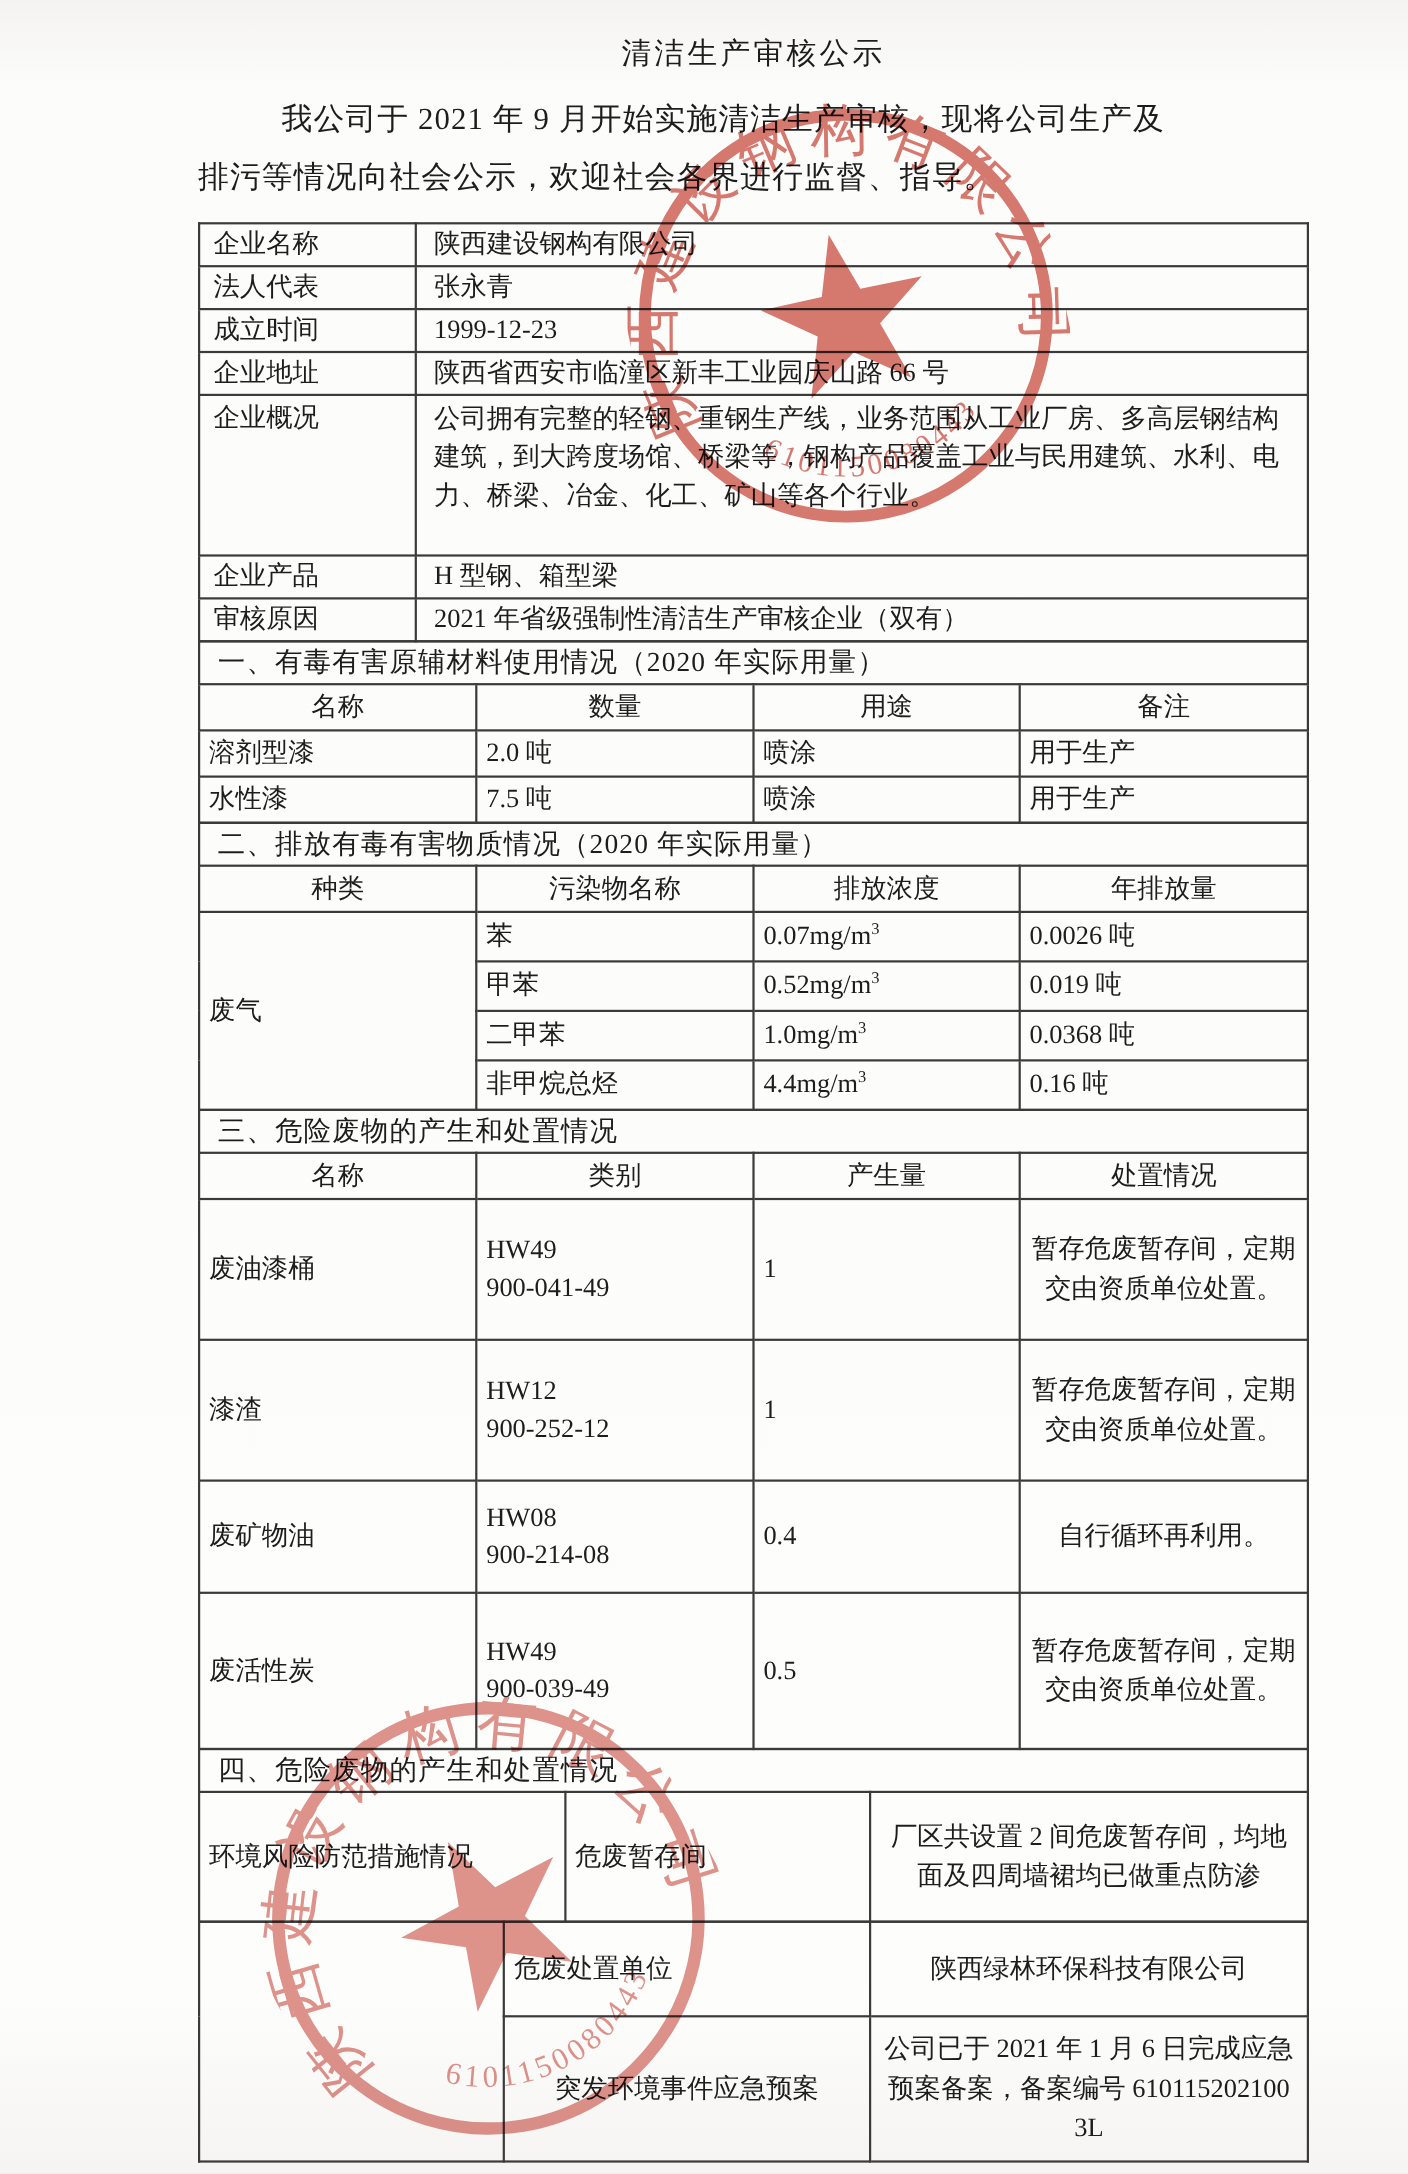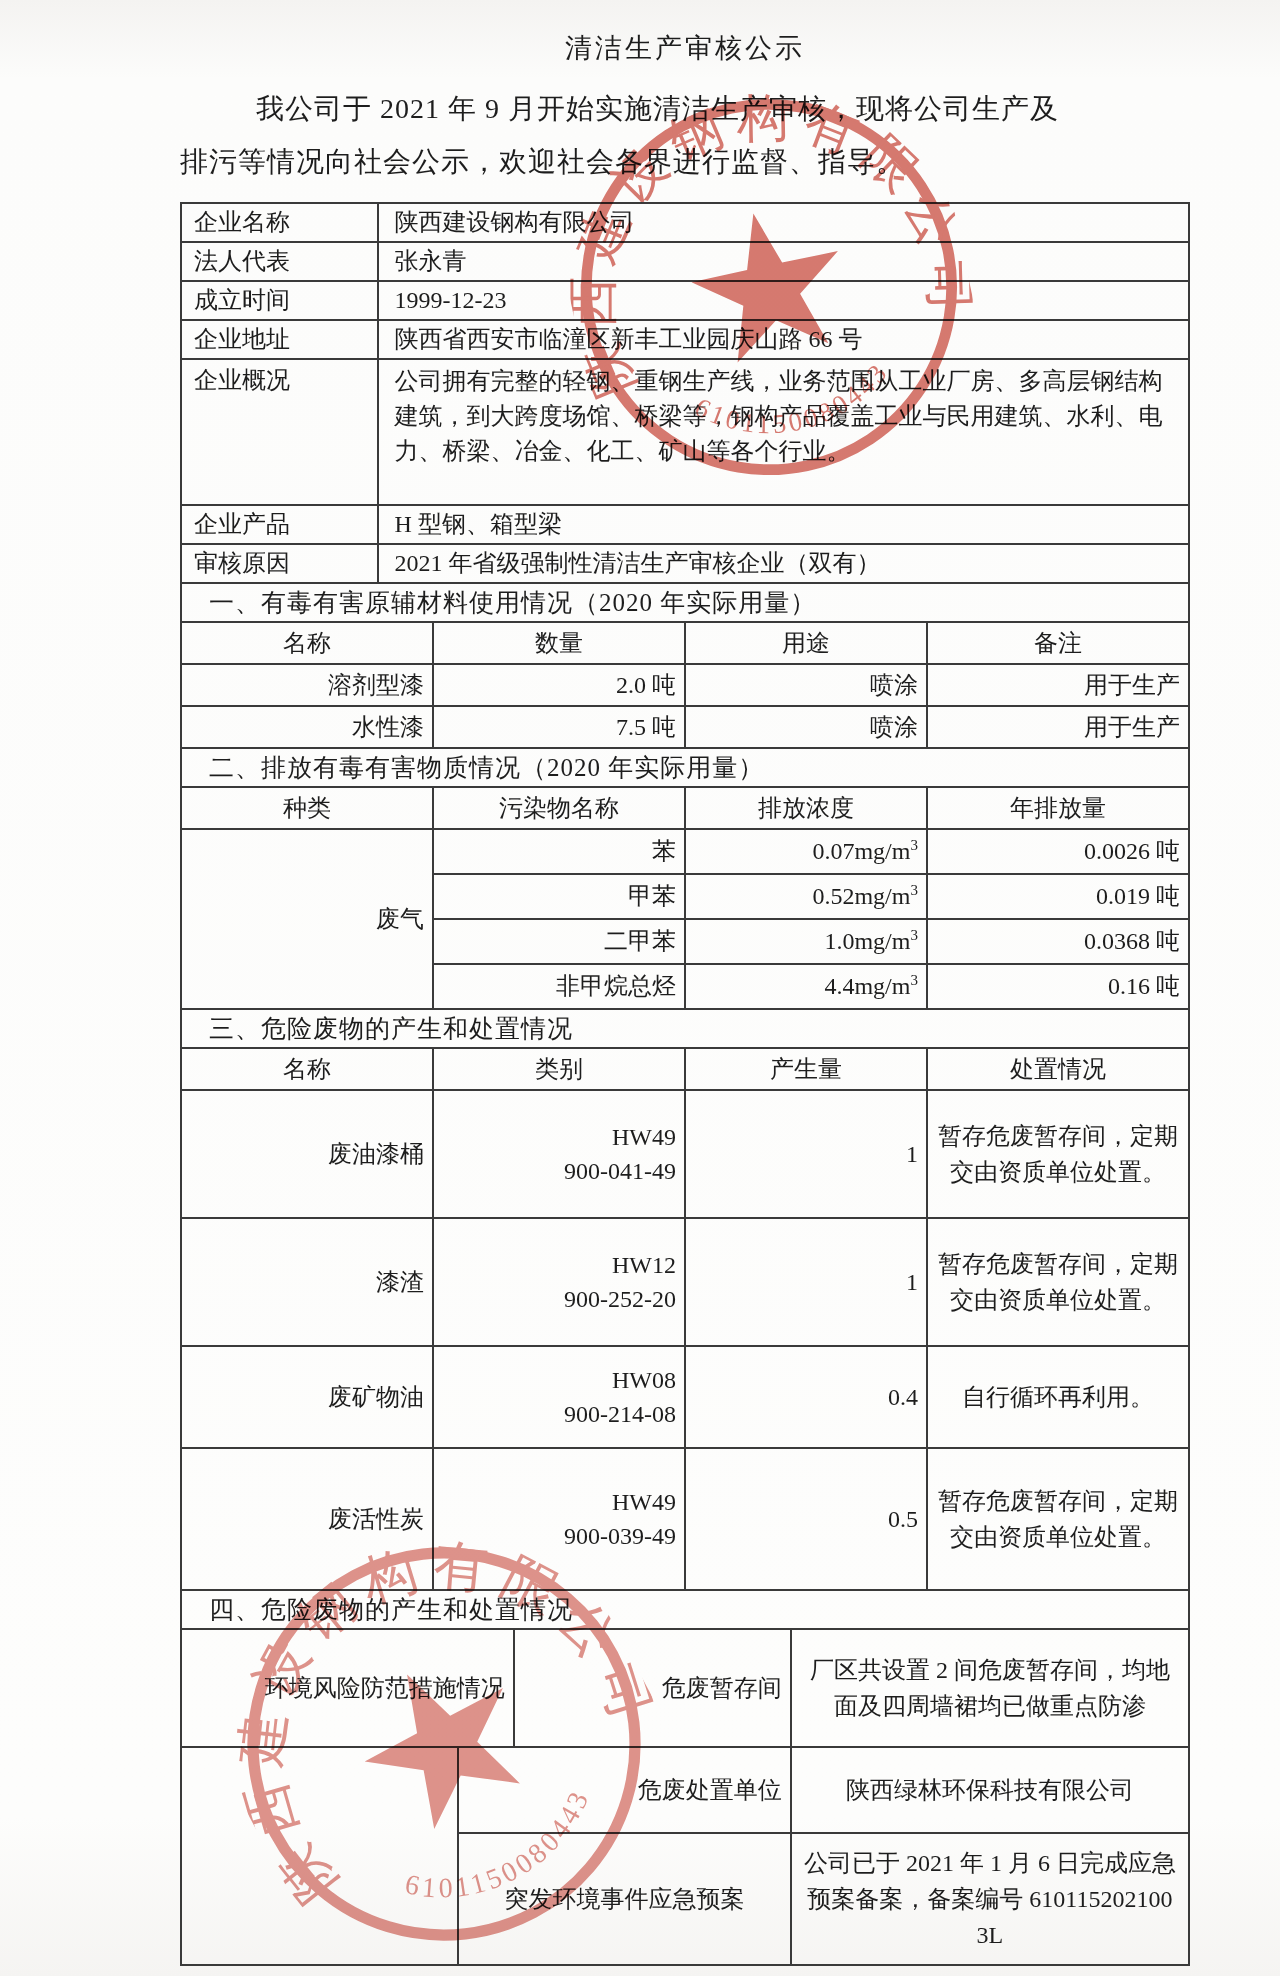--- a/index.html
+++ b/index.html
@@ -28,22 +28,22 @@
     vertical-align:middle;
     word-break:break-all;
     line-height:33px;
   }
   .lbl{padding-left:12px;}
   .val{padding-left:16px;}
   .h34{height:33px;}
   .tall{height:138px;}
   .tall.lbl{vertical-align:top;padding-top:4px;}
   .tall.val{vertical-align:top;padding-top:4px;line-height:35px;border-radius:12px;}
-  .secrow{height:32px;font-size:25px;padding-left:27px;letter-spacing:1px;}
-  .c{text-align:right;}
+  .secrow{height:32px;font-size:25px;padding-left:16px;letter-spacing:1px;}
+  .c{text-align:left;}
   .hd{height:36px;text-align:center;font-family:Liberation Serif, serif;}
   .r36{height:36px;}
   .r39{height:39px;}
   sup{font-size:15px;line-height:0;}
   .code div{line-height:34px;}
   .disp{text-align:center;line-height:36px;padding:4px 10px;}
   .rt1{height:118px;}
   .rt2{height:118px;}
   .rt3{height:92px;}
   .rt4{height:132px;}
@@ -204,21 +204,21 @@
           <div>HW49</div>
           <div>900-041-49</div>
         </td>
         <td class="c rt1">1</td>
         <td class="disp rt1">暂存危废暂存间，定期交由资质单位处置。</td>
       </tr>
       <tr>
         <td class="c rt2">漆渣</td>
         <td class="c rt2 code">
           <div>HW12</div>
-          <div>900-252-20</div>
+          <div>900-252-12</div>
         </td>
         <td class="c rt2">1</td>
         <td class="disp rt2">暂存危废暂存间，定期交由资质单位处置。</td>
       </tr>
       <tr>
         <td class="c rt3">废矿物油</td>
         <td class="c rt3 code">
           <div>HW08</div>
           <div>900-214-08</div>
         </td>

